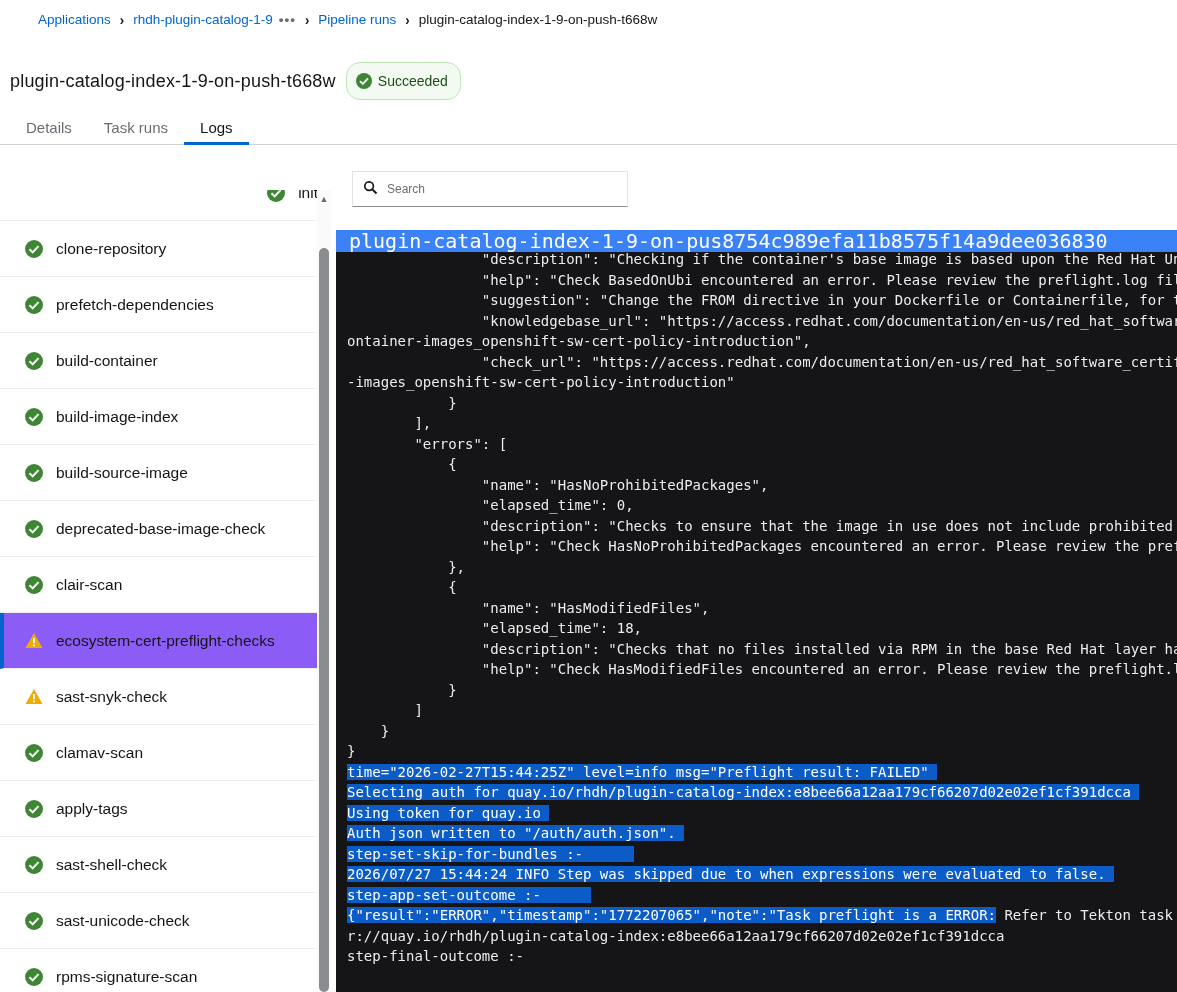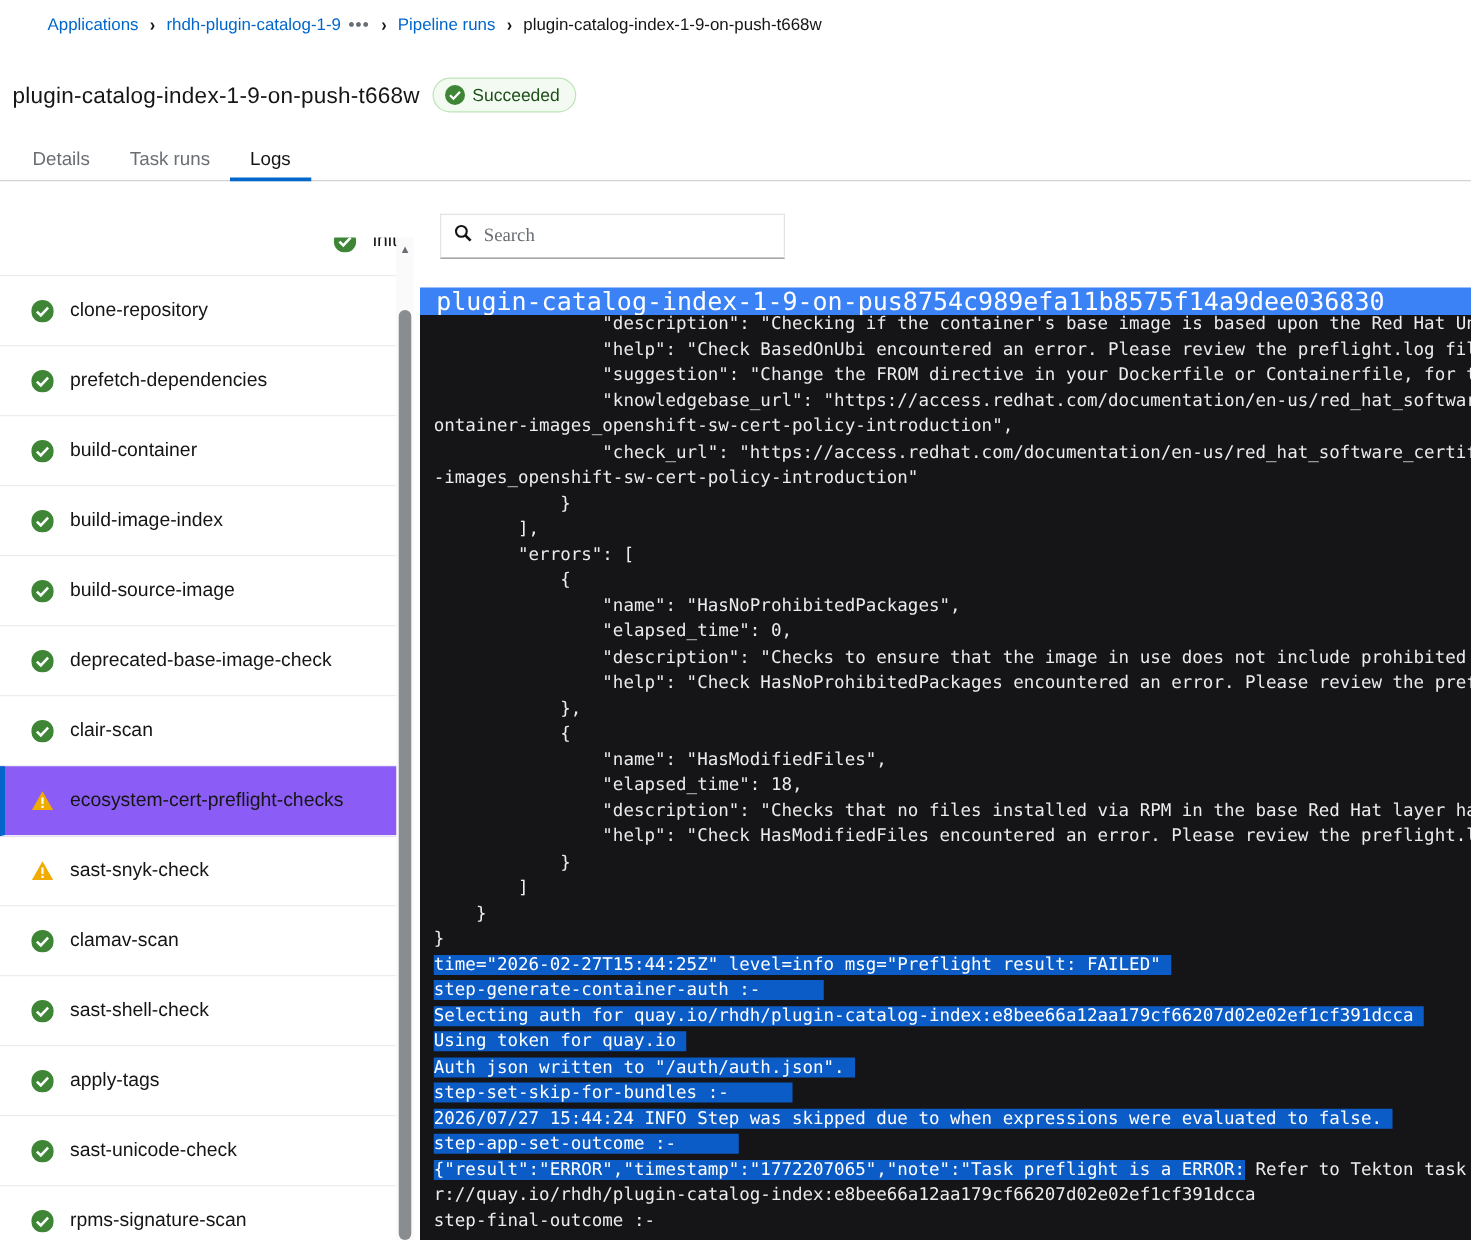--- a/index.html
+++ b/index.html
@@ -12,21 +12,21 @@
   .crumb-link { color:#0066cc; cursor:pointer; text-decoration:none; }
   .crumb-sep { color:#151515; font-weight:700; font-size:13px; transform:scaleY(1.15); }
   .crumb-ellipsis { color:#6a6e73; letter-spacing:1px; font-weight:700; cursor:pointer; margin-left:-3px; }
   .crumb-current { color:#151515; }
 
   
   .title-row { position:absolute; top:62px; left:10px; display:flex; align-items:center; gap:10px; }
   .page-title { font-size:18px; font-weight:400; letter-spacing:.2px; }
   .badge { display:inline-flex; align-items:center; gap:6px; background:#f3faf2;
     border:1px solid #bde5b8; border-radius:14px; padding:3px 12px 3px 9px;
-    font-size:14px; color:#1e4f18; height:28px; }
+    font-size:14px; color:#1e4f18; height:38px; }
   .badge svg { display:block; }
 
   
   .tabs { position:absolute; top:110px; left:0; right:0; height:35px;
     border-bottom:1px solid #d2d2d2; padding-left:10px; display:flex;text-align:center; }
   .tab { padding:9px 16px 7px; font-size:15px; color:#6a6e73; border-bottom:3px solid transparent;
     cursor:pointer; margin-bottom:-1px; }
   .tab.active { color:#151515; font-weight:400; border-bottom-color:#0066cc; }
 
   
@@ -43,22 +43,22 @@
   .scroll-arrow { height:18px; display:flex; align-items:center; justify-content:center;
     color:#6a6e73; font-size:9px; cursor:pointer; }
   .scroll-thumb { position:absolute; top:58px; bottom:0; left:2px; width:10px;
     background:#8a8d90; border-radius:6px; cursor:pointer; }
 
   
   .main { position:absolute; left:336px; top:165px; right:0; bottom:0; background:#fff; }
   .search-box { margin:6px 0 0 16px; width:276px; height:36px; border:1px solid #e3e3e3;
     border-bottom:1px solid #8a8d90; display:flex; align-items:center; padding:0 10px; gap:9px; background:#fff; }
   .search-box svg { flex:none; }
-  .search-box input { border:none; outline:none; font-size:15px; width:100%;
-    font-family:Liberation Serif, serif; color:#151515; background:transparent; }
+  .search-box input { border:none; outline:none; font-size:12px; width:100%;
+    font-family:Liberation Sans, sans-serif; color:#151515; background:transparent; }
   .search-box input::placeholder { color:#6a6e73; }
 
   .log-header { margin-top:23px; height:22px; background:#3b82f6; color:#fff;
     font-family:"DejaVu Sans Mono", monospace; font-size:20px; line-height:22px;
     padding-left:13px; white-space:pre; overflow:hidden; }
   .log-body { position:absolute; top:87px; left:0; right:0; bottom:0; background:#151517;
     overflow:hidden; font-family:"DejaVu Sans Mono", monospace; font-size:14px;
     line-height:20.5px; color:#ececec; padding-left:11px; padding-top:1px; }
   .log-line { white-space:pre; height:20.5px; }
   .log-line.first { margin-top:-4px; }
@@ -199,30 +199,30 @@
       </span>
       <span class="task-label">clamav-scan</span>
     </div>
     <div class="task-row">
       <span class="task-icon">
         <svg width="18" height="18" viewBox="0 0 16 16">
           <circle cx="8" cy="8" r="8" fill="#3e8635"></circle>
           <path d="M4 8.2 L6.8 11 L12 5.4" stroke="#fff" stroke-width="1.8" fill="none"></path>
         </svg>
       </span>
+      <span class="task-label">apply-tags</span>
+    </div>
+    <div class="task-row">
+      <span class="task-icon">
+        <svg width="18" height="18" viewBox="0 0 16 16">
+          <circle cx="8" cy="8" r="8" fill="#3e8635"></circle>
+          <path d="M4 8.2 L6.8 11 L12 5.4" stroke="#fff" stroke-width="1.8" fill="none"></path>
+        </svg>
+      </span>
       <span class="task-label">sast-shell-check</span>
-    </div>
-    <div class="task-row">
-      <span class="task-icon">
-        <svg width="18" height="18" viewBox="0 0 16 16">
-          <circle cx="8" cy="8" r="8" fill="#3e8635"></circle>
-          <path d="M4 8.2 L6.8 11 L12 5.4" stroke="#fff" stroke-width="1.8" fill="none"></path>
-        </svg>
-      </span>
-      <span class="task-label">apply-tags</span>
     </div>
     <div class="task-row">
       <span class="task-icon">
         <svg width="18" height="18" viewBox="0 0 16 16">
           <circle cx="8" cy="8" r="8" fill="#3e8635"></circle>
           <path d="M4 8.2 L6.8 11 L12 5.4" stroke="#fff" stroke-width="1.8" fill="none"></path>
         </svg>
       </span>
       <span class="task-label">sast-unicode-check</span>
     </div>
@@ -273,21 +273,20 @@
       <div class="log-line">            {</div>
       <div class="log-line">                "name": "HasModifiedFiles",</div>
       <div class="log-line">                "elapsed_time": 18,</div>
       <div class="log-line">                "description": "Checks that no files installed via RPM in the base Red Hat layer have been modified",</div>
       <div class="log-line">                "help": "Check HasModifiedFiles encountered an error. Please review the preflight.log file for more information.",</div>
       <div class="log-line">            }</div>
       <div class="log-line">        ]</div>
       <div class="log-line">    }</div>
       <div class="log-line">}</div>
       <div class="log-line"><span class="hl">time="2026-02-27T15:44:25Z" level=info msg="Preflight result: FAILED" </span></div>
-      <div class="log-line"><span class="hl">step-generate-container-auth :-      </span></div>
       <div class="log-line"><span class="hl">Selecting auth for quay.io/rhdh/plugin-catalog-index:e8bee66a12aa179cf66207d02e02ef1cf391dcca </span></div>
       <div class="log-line"><span class="hl">Using token for quay.io </span></div>
       <div class="log-line"><span class="hl">Auth json written to "/auth/auth.json". </span></div>
       <div class="log-line"><span class="hl">step-set-skip-for-bundles :-      </span></div>
       <div class="log-line"><span class="hl">2026/07/27 15:44:24 INFO Step was skipped due to when expressions were evaluated to false. </span></div>
       <div class="log-line"><span class="hl">step-app-set-outcome :-      </span></div>
       <div class="log-line"><span class="hl">{"result":"ERROR","timestamp":"1772207065","note":"Task preflight is a ERROR:</span> Refer to Tekton task logs docke</div>
       <div class="log-line">r://quay.io/rhdh/plugin-catalog-index:e8bee66a12aa179cf66207d02e02ef1cf391dcca</div>
       <div class="log-line">step-final-outcome :-</div>
     </div>

